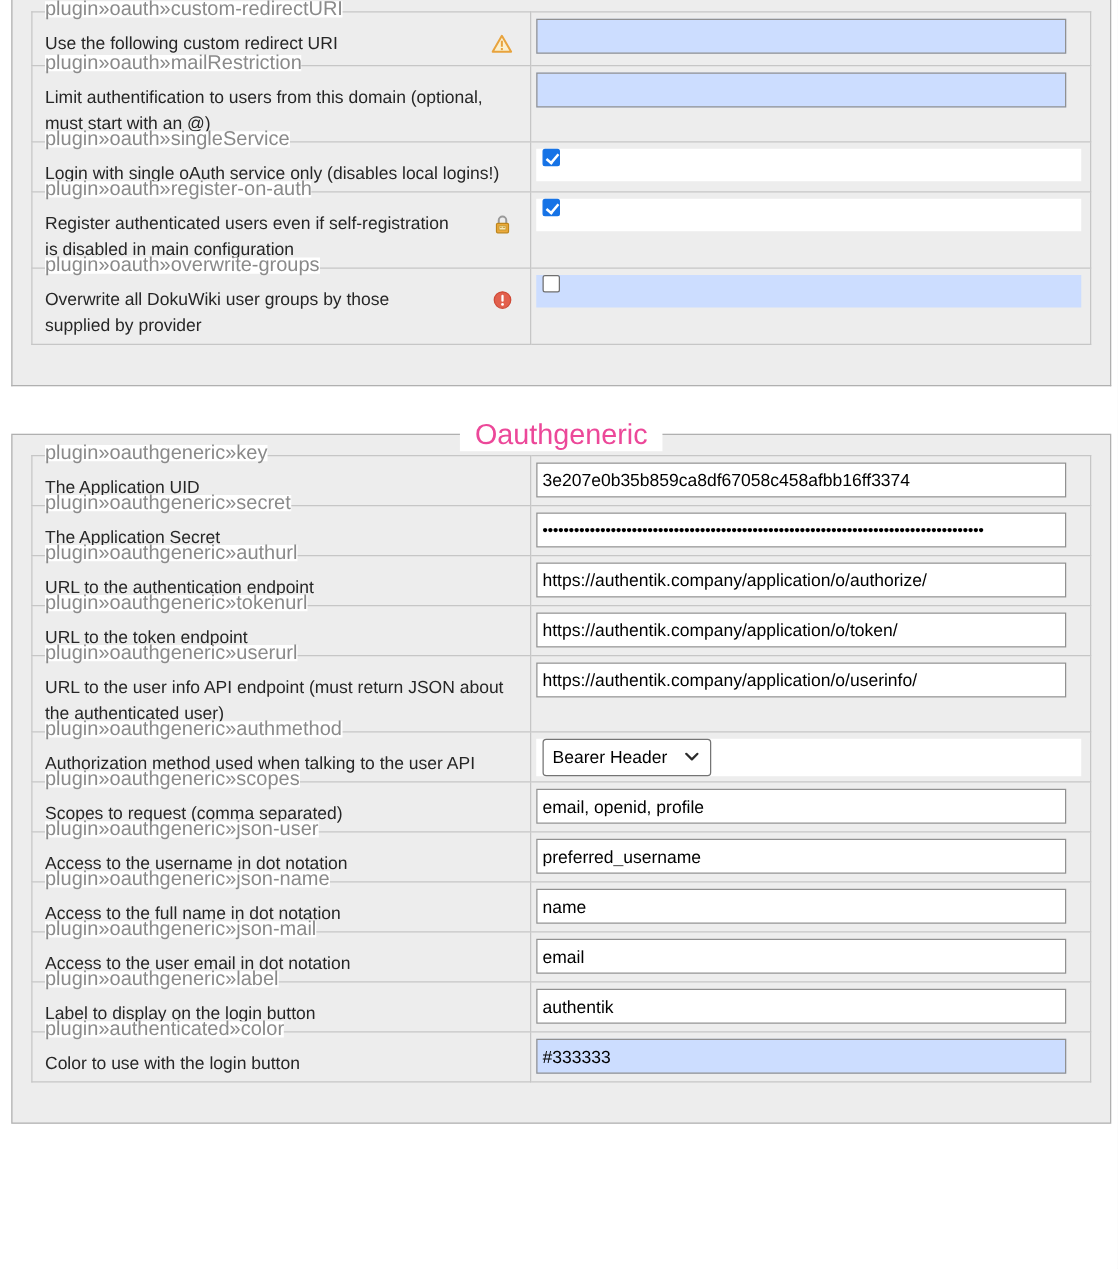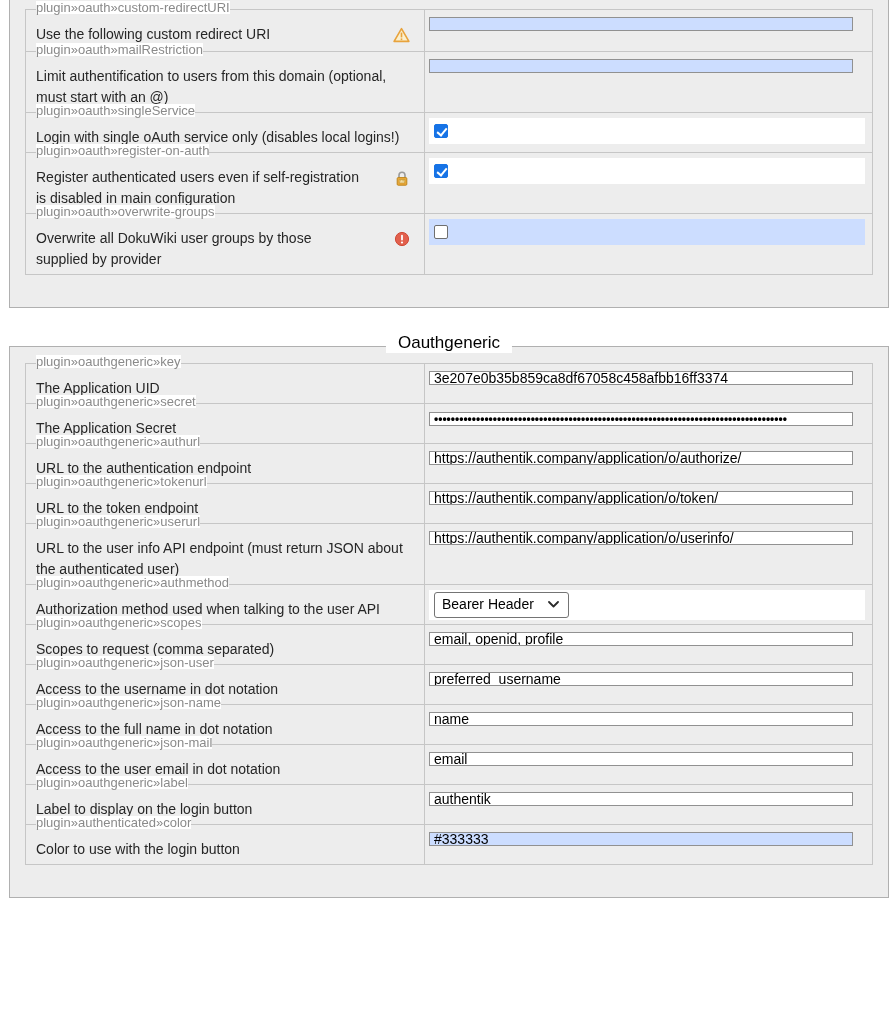--- a/index.html
+++ b/index.html
@@ -13,49 +13,49 @@
     background:#ededed;
     border:1px solid #b0b0b0;
     padding:9px 15px 32px 15px;
   }
   .cfg-box.first { border-top:none; padding-top:9px; }
   .cfg-box.second { position:relative; margin-top:38px; padding-top:16px; }
 
   .box-heading {
     position:absolute; top:-14px; left:50%; transform:translateX(-50%);
     margin:0; background:#fff; padding:0 12px;
-    font-size:17px; font-weight:400; color:#000000; white-space:nowrap;
+    font-size:23px; font-weight:400; color:#ec4899; white-space:nowrap;
   }
 
   table.cfg { width:848px; border-collapse:collapse; }
   table.cfg td { border:1px solid #c6c6c6; vertical-align:top; }
 
   td.td-label { width:400px; padding:0 6px 4px 8px; }
   td.td-value { width:448px; padding:5px 4px 4px 4px; }
 
   .outkey {
     display:table; position:relative; top:-9px; margin:0 0 -4px 2px;
-    background:#fff; color:#8a8a8a; font-size:13px; line-height:13px;
+    background:#fff; color:#8a8a8a; font-size:16px; line-height:13px;
     padding:0 3px; white-space:nowrap;
   }
   .label-line { display:flex; align-items:flex-start; padding:5px 0 0 2px;gap:24px; }
   .label-text { flex:1; font-size:14px; line-height:21px; color:#262626; }
   .row-icon { flex:0 0 auto; margin:3px 8px 0 8px; }
 
   input.txt {
-    width:424px; height:14px; border:1px solid #919191; background:#fff;
+    width:424px; height:28px; border:1px solid #919191; background:#fff;
     font-family:"Liberation Sans", sans-serif; font-size:14px; color:#000;
     padding:1px 4px; border-radius:0; outline:none;
   }
   input.txt.default { background:#ccddff; }
   input.txt.masked { letter-spacing:0px; font-size:12px; font-weight:700; }
 
   .input-band {
     width:436px; height:26px; background:#fff;
-    display:flex; align-items:center; padding-left:5px;
+    display:flex; padding-left:5px;
   }
   .input-band.default { background:#ccddff; }
   .input-band.tall { height:30px; }
 
   .cb {
     appearance:none; -webkit-appearance:none; cursor:pointer;
     width:14px; height:14px; margin:0; border:1px solid #6f6f6f;
     border-radius:2px; background:#fff; position:relative; flex:0 0 auto;
   }
   .cb:checked { background:#1673e6; border-color:#1673e6; }

